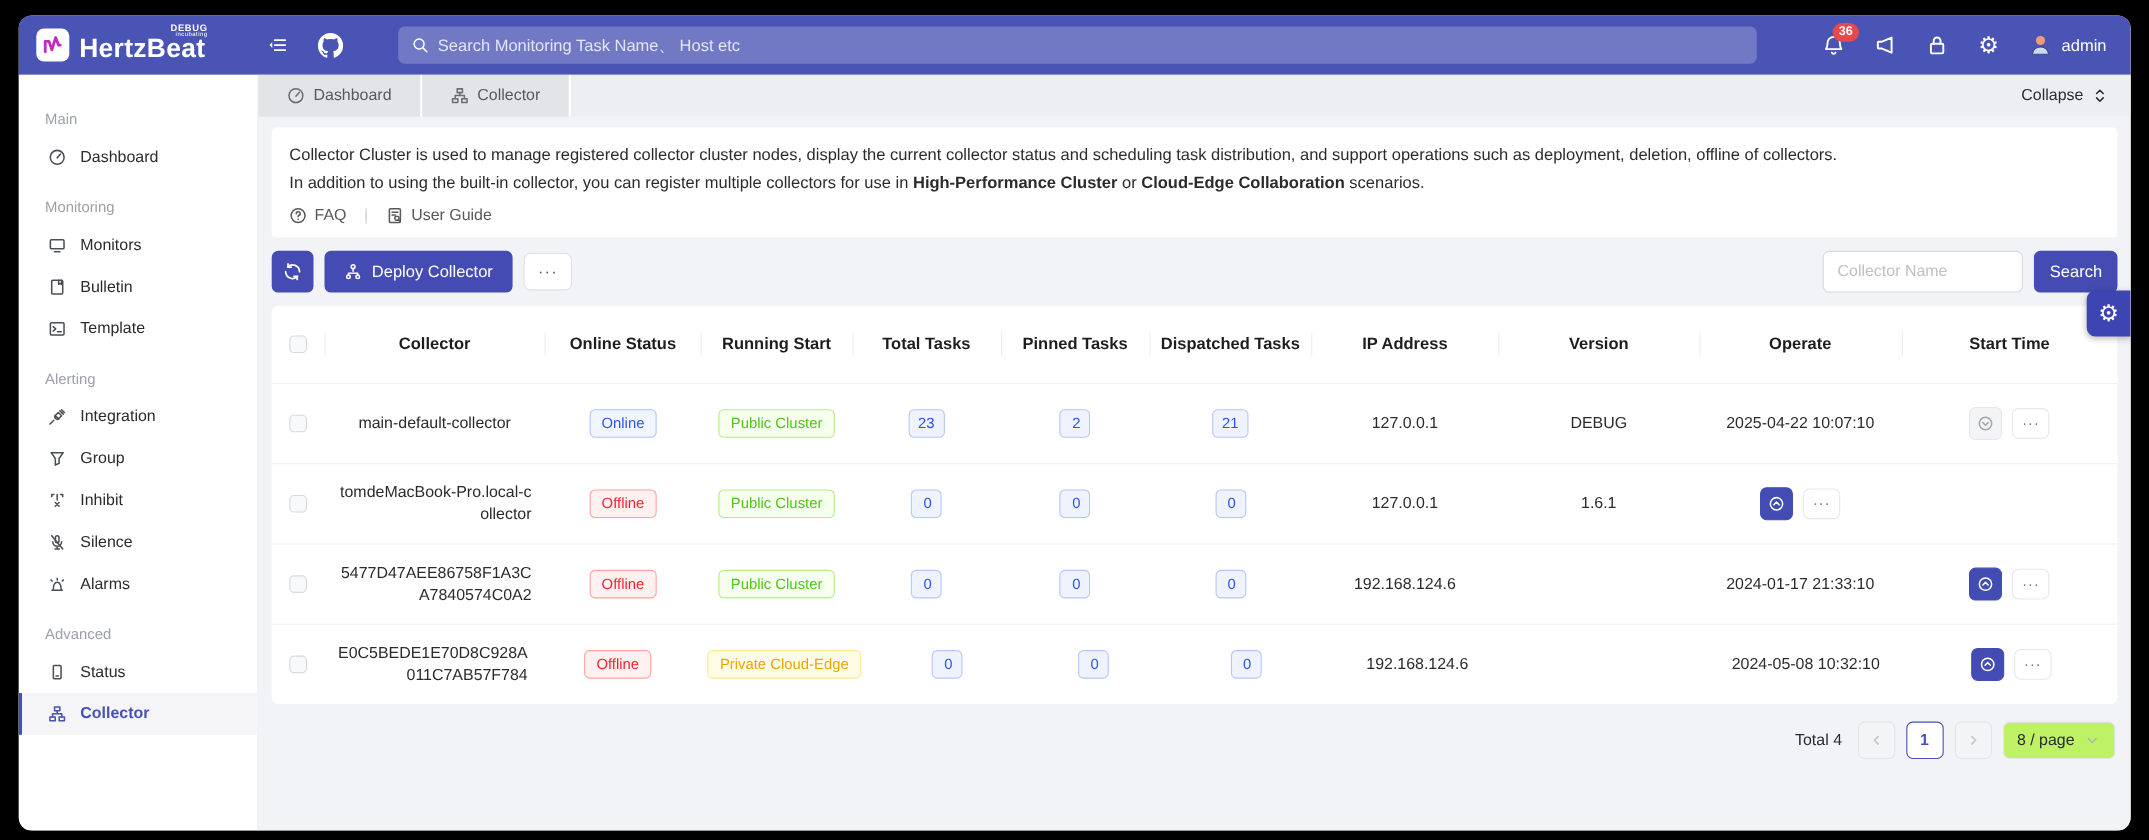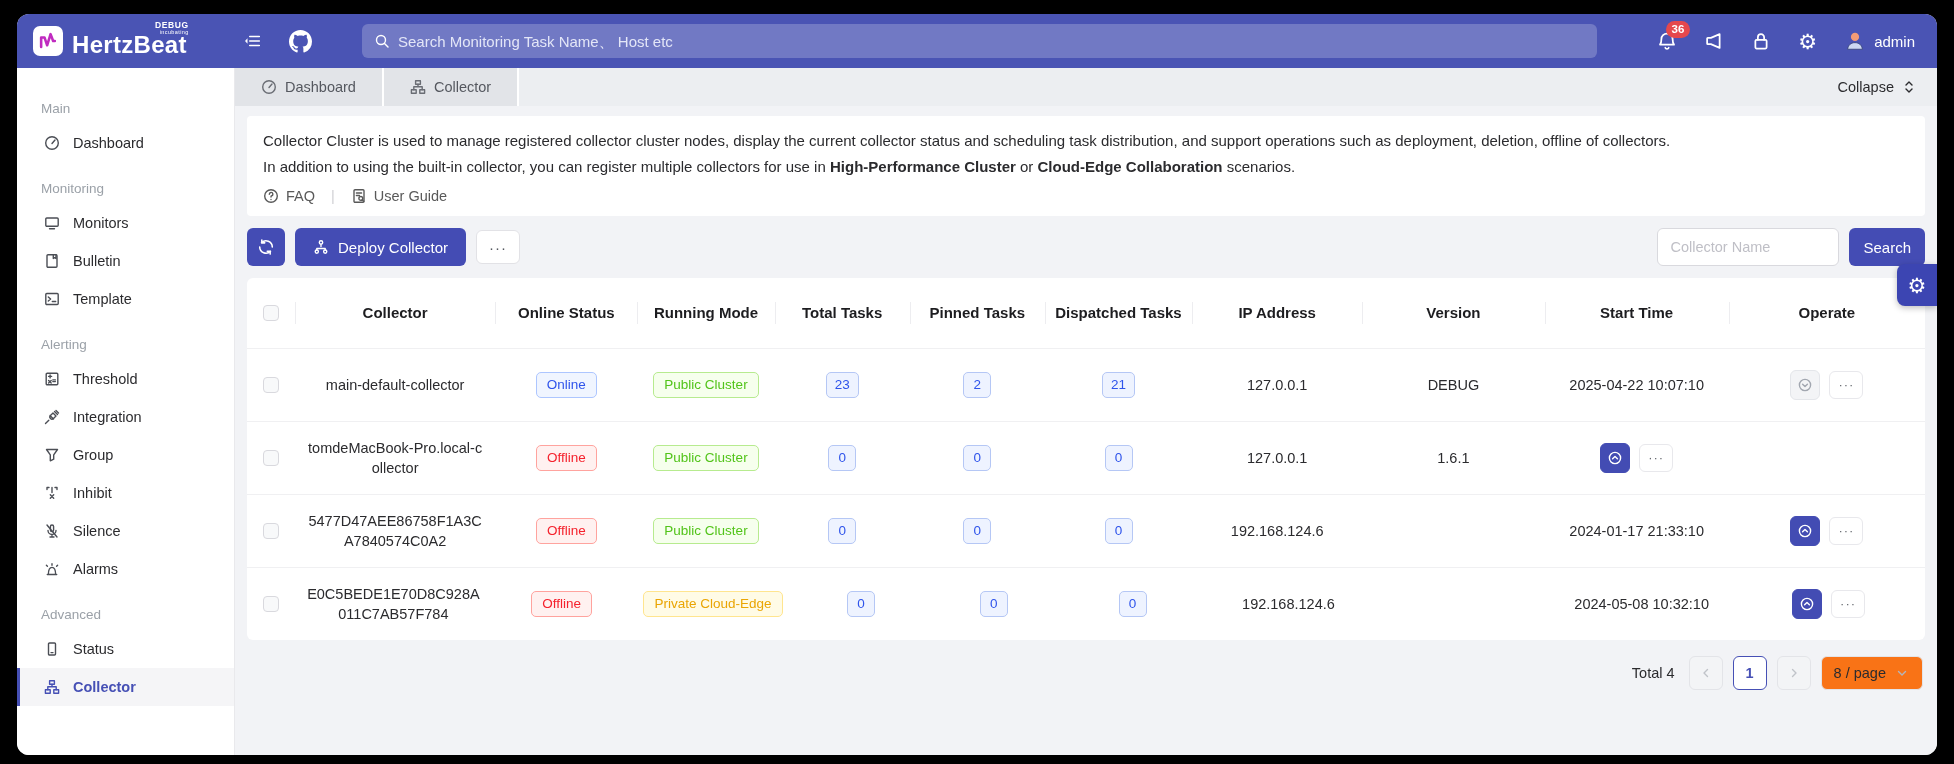--- a/index.html
+++ b/index.html
@@ -73,21 +73,21 @@
 
   
   .table-card { background:#fff; border-radius:6px; margin:12px 12px 0; overflow:hidden; }
   .tr { display:grid; grid-template-columns:48px 2fr 1.42fr 1.37fr 1.35fr 1.35fr 1.47fr 1.7fr 1.82fr 1.84fr 1.96fr;
         align-items:center; }
   .thead { min-height:70px; }
   .th { position:relative; display:flex; align-items:center; justify-content:center; text-align:center;
         font-size:15px; font-weight:bold; color:#1d1d20; padding:8px 10px; line-height:1.35; }
   .th:not(:first-child)::before { content:""; position:absolute; left:0; top:20%; height:60%; width:1px; background:#ededf0; }
   .row { min-height:73px; border-top:1px solid #f0f0f2; }
-  .td { display:flex; align-items:center; justify-content:center; text-align:center; font-size:14.5px;
+  .td { display:flex; align-items:center; justify-content:center; text-align:right; font-size:14.5px;
         color:#2b2b2e; padding:8px 12px; line-height:1.4; }
   .td.name { word-break:break-all; }
   .checkbox { width:16px; height:16px; border:1px solid #d9d9de; background:#f8f9fa; border-radius:4px; cursor:pointer; }
   .badge { border-radius:5px; padding:3px 10px; font-size:13.5px; white-space:nowrap; }
   .b-online { color:#2f54eb; background:#f0f5ff; border:1px solid #adc6ff; }
   .b-offline { color:#f5222d; background:#fff1f0; border:1px solid #ffa39e; }
   .b-public { color:#52c41a; background:#f6ffed; border:1px solid #b7eb8f; }
   .b-edge { color:#eaa504; background:#fffbe6; border:1px solid #ffe58f; }
   .count { color:#2f54eb; background:#eef3ff; border:1px solid #b5c7f5; border-radius:5px;
            padding:3px 8px; min-width:28px; font-size:13.5px; }
@@ -97,21 +97,21 @@
   .op-disabled { background:#f3f4f6; border:1px solid #e4e6ea; color:#a2a7b0; }
   .op-more { width:34px; height:28px; background:#fff; border:1px solid #e8e8ec; border-radius:6px; color:#66696f;
              font-size:13px; letter-spacing:1px; display:flex; align-items:center; justify-content:center; cursor:pointer; }
 
   
   .pagination { display:flex; align-items:center; justify-content:flex-end; gap:10px; margin:16px 14px 0; }
   .total-label { font-size:14.5px; color:#2b2b2e; margin-right:4px; }
   .pg-btn { width:34px; height:34px; border-radius:6px; display:flex; align-items:center; justify-content:center; cursor:pointer; }
   .pg-nav { background:#f3f4f6; border:1px solid #e3e4e8; color:#c0c3c9; }
   .pg-page { background:#fff; border:1px solid #4650b5; color:#4650b5; font-size:14.5px; font-weight:bold; }
-  .pg-size { height:34px; background:#f97316; border:1px solid #e3e4e8; border-radius:6px; display:flex;
+  .pg-size { height:34px; background:#bef264; border:1px solid #e3e4e8; border-radius:6px; display:flex;
              align-items:center; gap:8px; padding:0 12px; font-size:14.5px; color:#2b2b2e; cursor:pointer; }
   .pg-size .ic { color:#b3b6bc; }
 
   
   .gear-fab { position:absolute; right:0; top:196px; width:40px; height:42px; background:#3c45b2;
               border-radius:8px 0 0 8px; display:flex; align-items:center; justify-content:center;
               color:#fff; cursor:pointer; box-shadow:0 2px 6px rgba(0,0,0,.25); }
 
   .ic { width:16px; height:16px; stroke:currentColor; fill:none; stroke-width:1.4; stroke-linecap:round; stroke-linejoin:round; flex:none; }
   .ic18 { width:18px; height:18px; }
@@ -216,28 +216,20 @@
         <svg class="ic" viewBox="0 0 16 16">
               <rect x="1.8" y="2.5" width="12.4" height="11" rx="1"></rect>
               <path d="M4.3 6l2.3 2-2.3 2M8.3 10.5h3.4"></path>
             </svg>
         <span>Template</span>
       </div>
 
       <div class="group-label">Alerting</div>
       <div class="side-item">
         <svg class="ic" viewBox="0 0 16 16">
-              <rect x="2.2" y="2.2" width="11.6" height="11.6" rx="1"></rect>
-              <path d="M4.6 5.4h3M6.1 3.9v3M8.8 10.6h2.6M8.8 8.9h2.6"></path>
-              <path d="M4.6 9.4l2.6 2.6M7.2 9.4l-2.6 2.6"></path>
-            </svg>
-        <span>Threshold</span>
-      </div>
-      <div class="side-item">
-        <svg class="ic" viewBox="0 0 16 16">
               <path d="M6 6.5l3.5 3.5M10.5 2.5L13.5 5.5M12 1.5l2.5 2.5M1.5 14.5L4.8 11.2M9 4l3 3-2.5 2.5a2.1 2.1 0 01-3-3z"></path>
             </svg>
         <span>Integration</span>
       </div>
       <div class="side-item">
         <svg class="ic" viewBox="0 0 16 16">
               <path d="M2.5 2.5h11L9.7 7.8v4.4l-3.4 1.6V7.8z"></path>
             </svg>
         <span>Group</span>
       </div>
@@ -362,28 +354,28 @@
         </div>
       </div>
 
       <div class="table-card">
         <div class="tr thead">
           <div class="th">
                 <span class="checkbox"></span>
               </div>
           <div class="th">Collector</div>
           <div class="th">Online Status</div>
-          <div class="th">Running Mode</div>
+          <div class="th">Running Start</div>
           <div class="th">Total Tasks</div>
           <div class="th">Pinned Tasks</div>
           <div class="th">Dispatched Tasks</div>
           <div class="th">IP Address</div>
           <div class="th">Version</div>
+          <div class="th">Operate</div>
           <div class="th">Start Time</div>
-          <div class="th">Operate</div>
         </div>
 
         <div class="tr row">
           <div class="td">
                 <span class="checkbox"></span>
               </div>
           <div class="td name">main-default-collector</div>
           <div class="td">
                 <span class="badge b-online">Online</span>
               </div>

